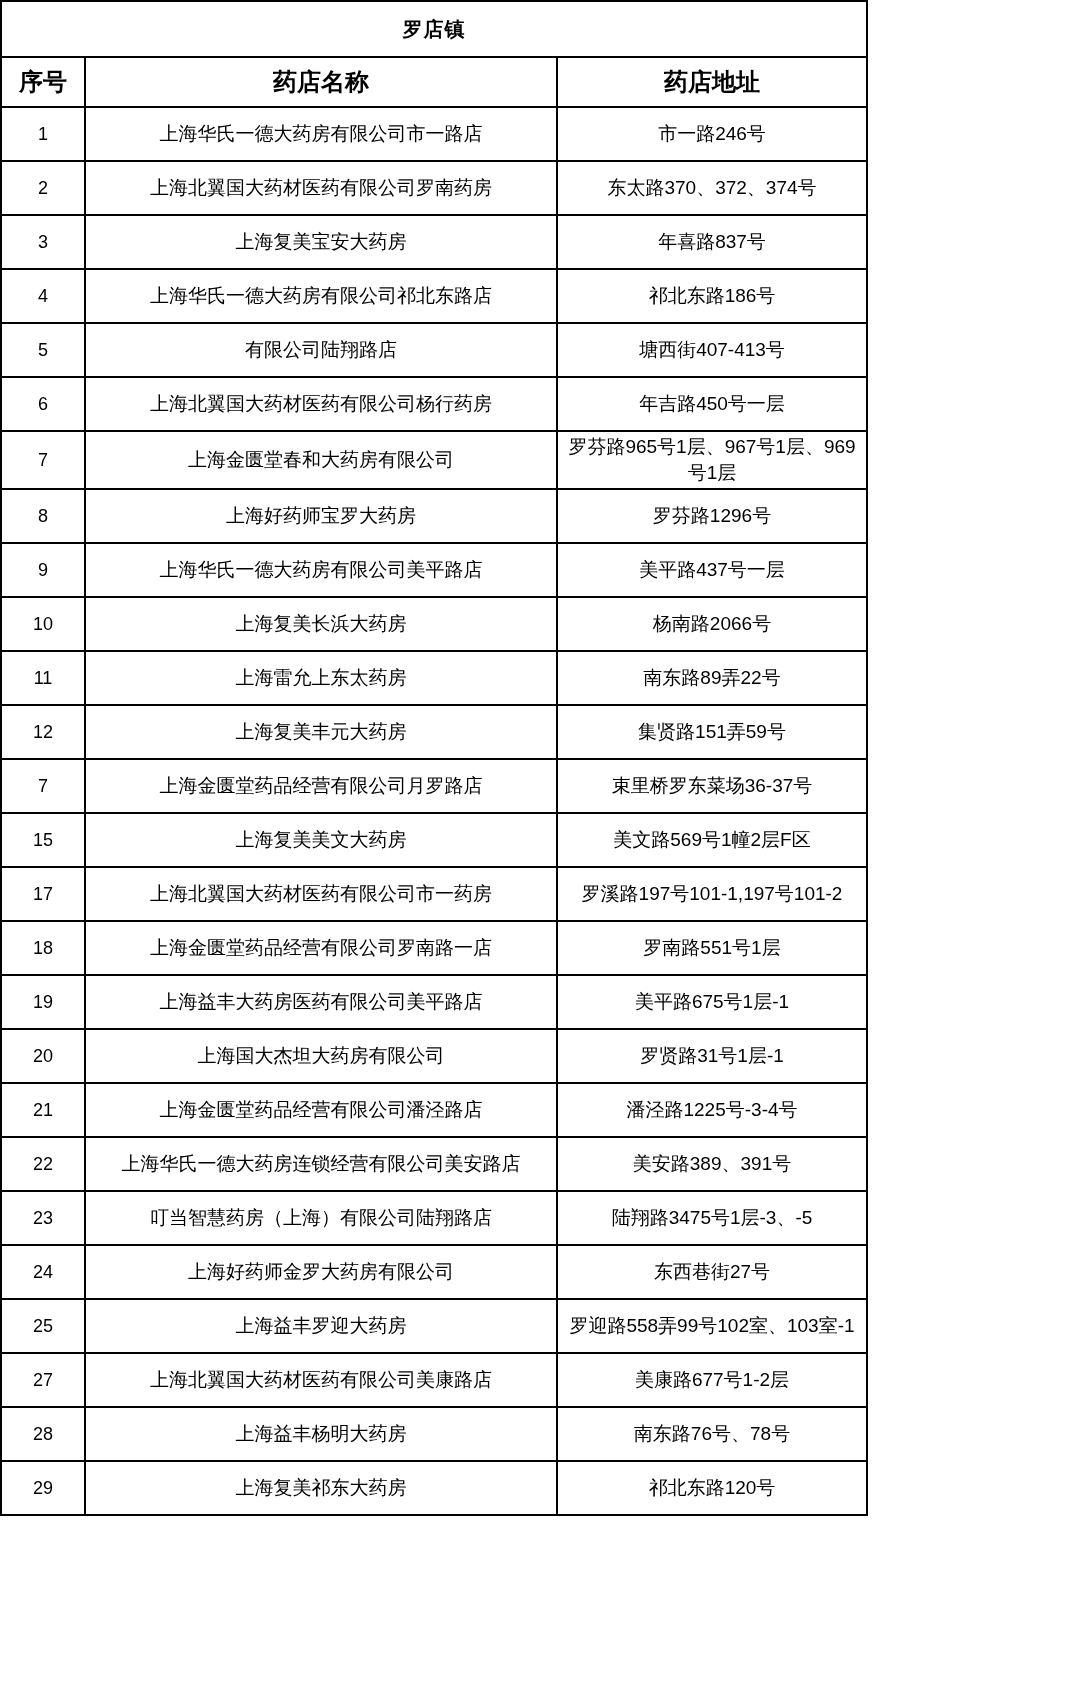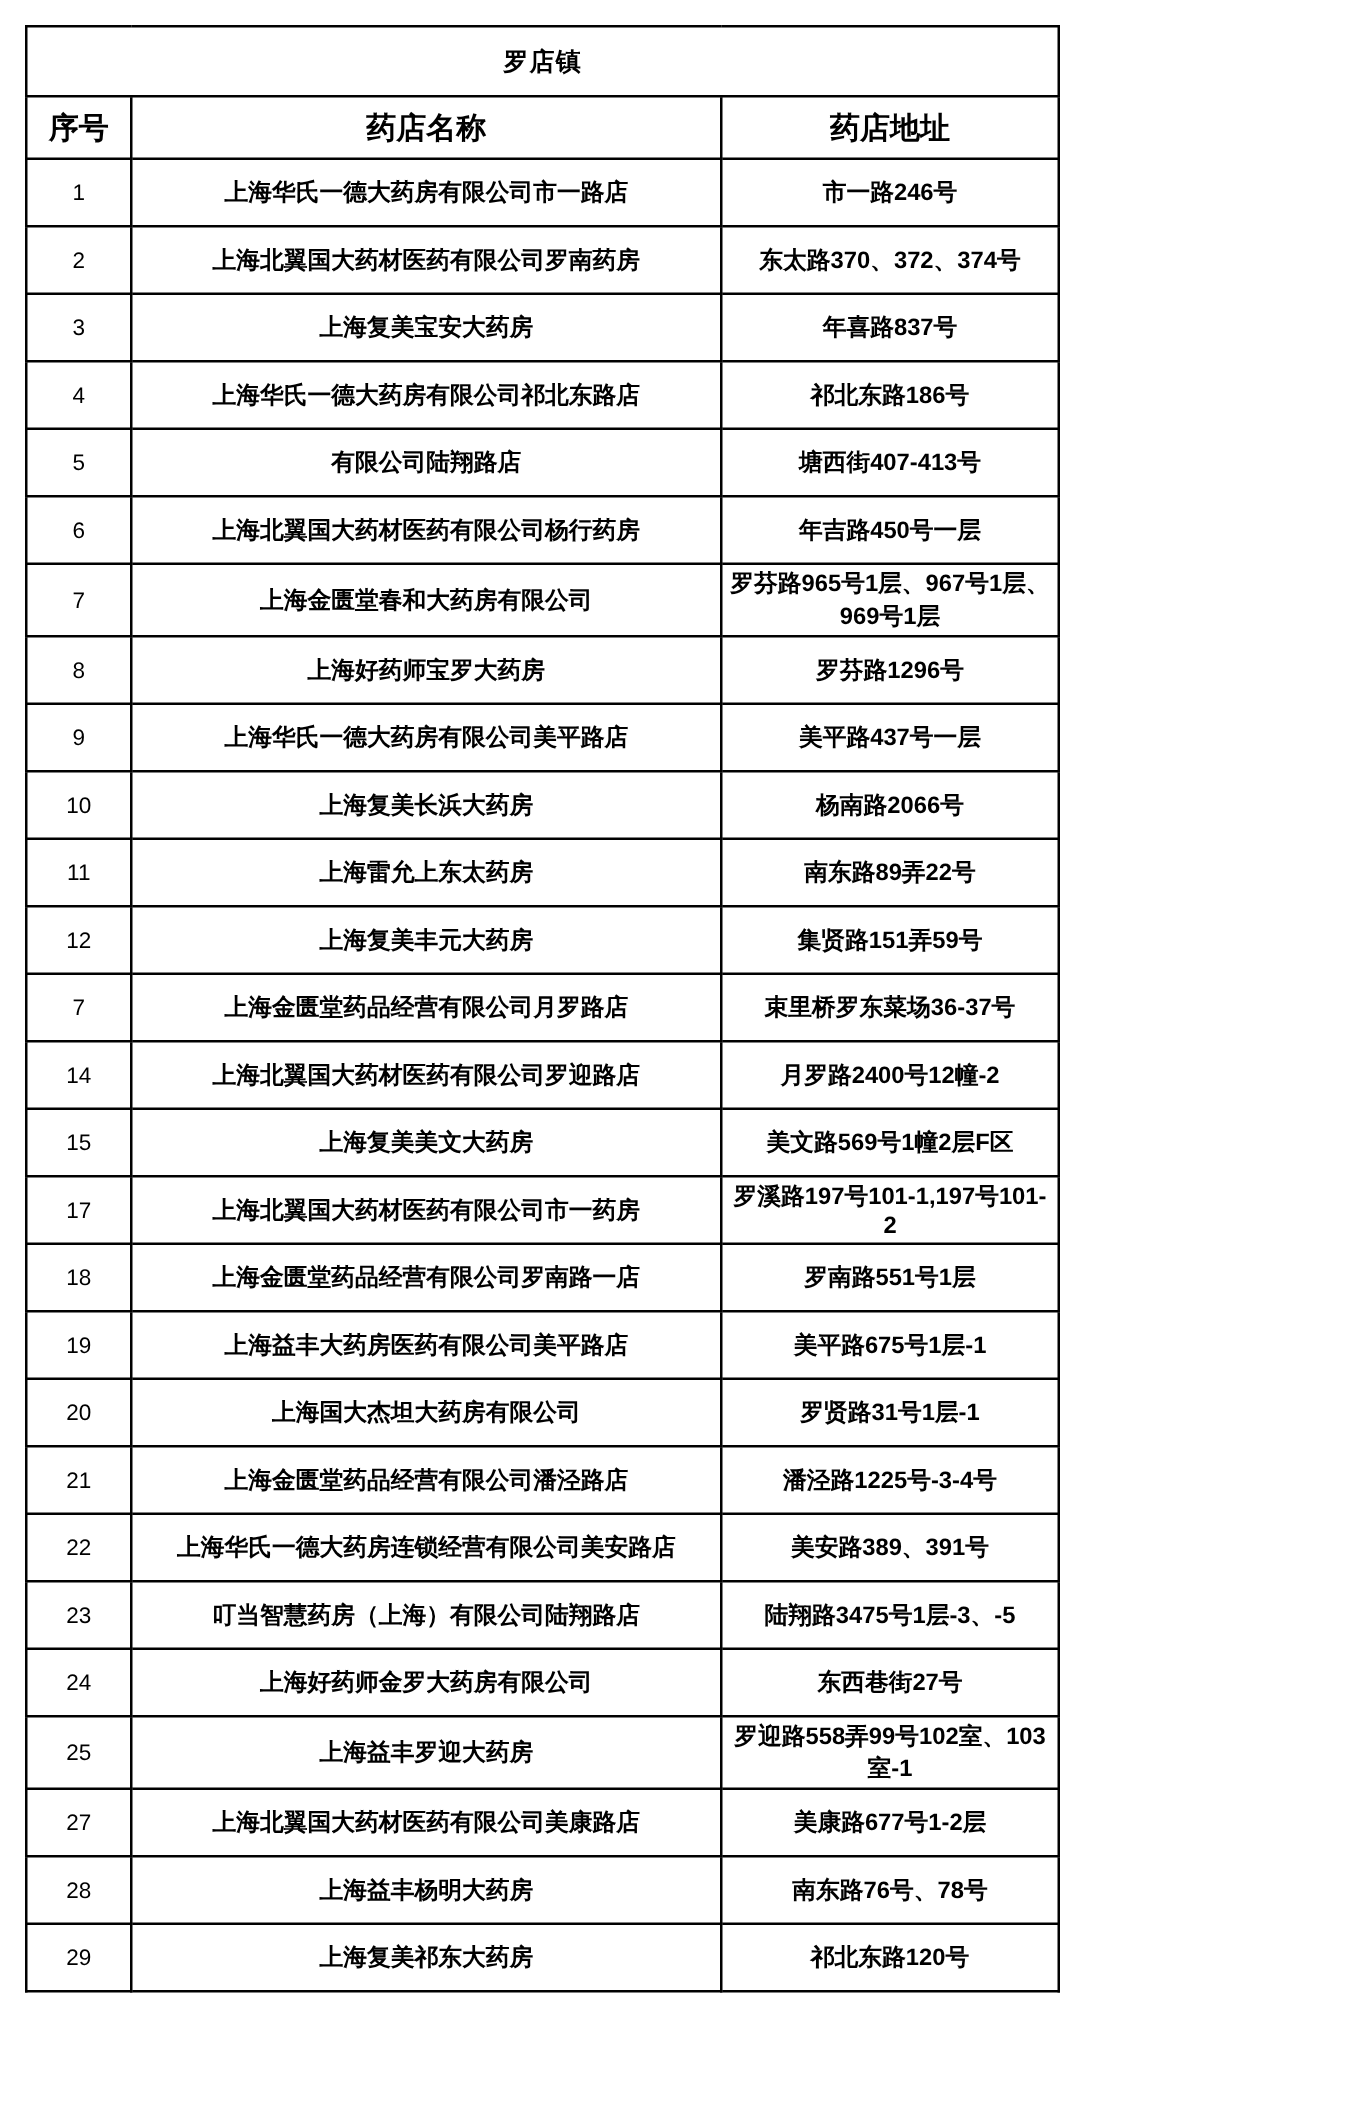--- a/index.html
+++ b/index.html
@@ -9,21 +9,21 @@
   }
   body {
     width: 1080px;
     font-family: "Liberation Sans", sans-serif;
     color: #000;
   }
   .page {
     box-sizing: border-box;
     width: 868px;
     min-height: 1698px;
-    padding: 20px;
+    padding: 0;
     background: #ffffff;
   }
   table.pharmacy {
     border-collapse: collapse;
     width: 100%;
     table-layout: fixed;
     background: #ffffff;
   }
   table.pharmacy th,
   table.pharmacy td {
@@ -43,21 +43,21 @@
     height: 44px;
     font-size: 24px;
     font-weight: 700;
   }
   td.cell-no {
     font-size: 18px;
     font-weight: 400;
   }
   td.cell-name, td.cell-addr {
     font-size: 19px;
-    font-weight: 700;
+    font-weight: 400;
     margin-top: 22px;
   }
   tbody tr {
     height: 54px;
   }
   col.c-no   { width: 84px;  }
   col.c-name { width: 472px; }
   col.c-addr { width: auto;  }
 </style>
 </head>
@@ -152,25 +152,20 @@
     <td class="cell-name">上海复美丰元大药房</td>
     <td class="cell-addr">集贤路151弄59号</td>
   </tr>
 
   <tr>
     <td class="cell-no">7</td>
     <td class="cell-name">上海金匮堂药品经营有限公司月罗路店</td>
     <td class="cell-addr">束里桥罗东菜场36-37号</td>
   </tr>
 
-  <tr>
-    <td class="cell-no">14</td>
-    <td class="cell-name">上海北翼国大药材医药有限公司罗迎路店</td>
-    <td class="cell-addr">月罗路2400号12幢-2</td>
-  </tr>
 
   <tr>
     <td class="cell-no">15</td>
     <td class="cell-name">上海复美美文大药房</td>
     <td class="cell-addr">美文路569号1幢2层F区</td>
   </tr>
 
 
   <tr>
     <td class="cell-no">17</td>

